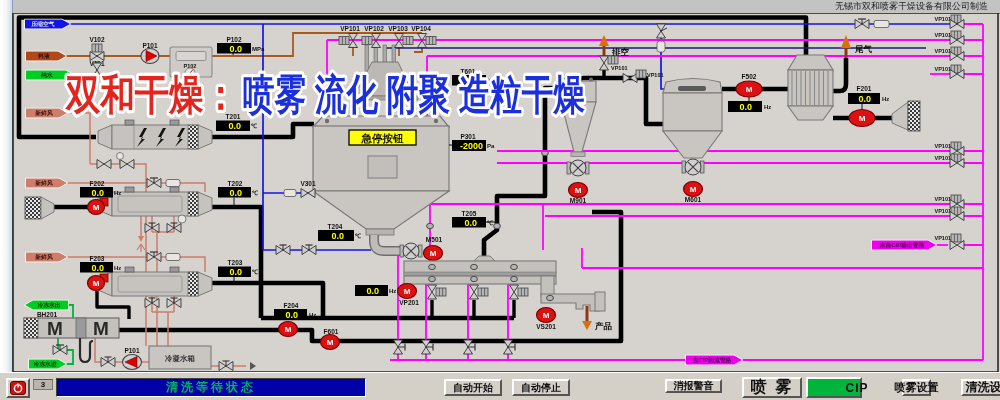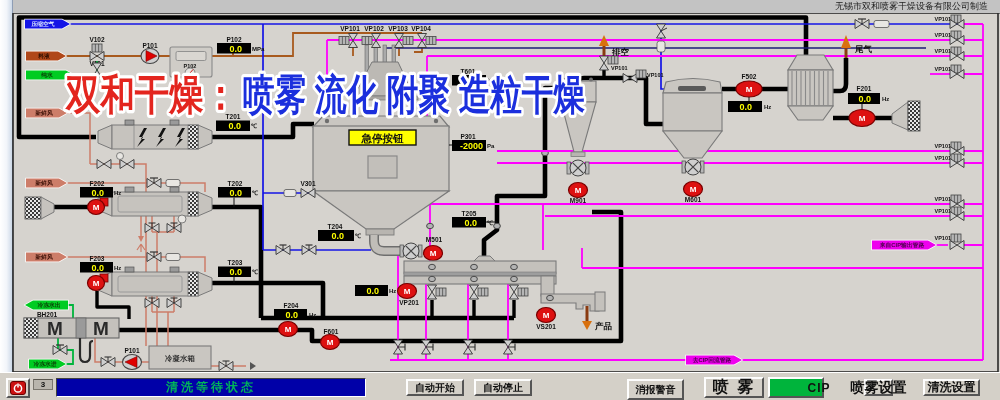--- a/index.html
+++ b/index.html
@@ -13,21 +13,21 @@
   .titlebar .main-title{position:absolute;left:330px;top:0px;width:270px;text-align:center;
     font-size:11px;font-weight:bold;color:#111;white-space:nowrap;line-height:13px;letter-spacing:0px;}
   .titlebar .maker{position:absolute;right:12px;top:0px;font-size:9px;font-weight:normal;color:#222;
     white-space:nowrap;line-height:13px;}
   svg.diagram{position:absolute;left:0;top:13px;}
   .toolbar{position:absolute;left:0;top:372px;width:1000px;height:28px;background:#d4d0c8;
     border-top:1px solid #ffffff;box-sizing:border-box;}
   .tb-btn{position:absolute;background:#d4d0c8;border-top:2px solid #fdfdfd;border-left:2px solid #fdfdfd;
     border-right:2px solid #555;border-bottom:2px solid #555;color:#111;font-weight:bold;
     font-size:10px;text-align:center;box-sizing:border-box;cursor:default;white-space:nowrap;
-    display:flex;align-items:center;justify-content:center;}
+    display:flex;align-items:center;justify-content:center;margin-left:38px;}
   .power-btn{position:absolute;left:6px;top:5px;width:24px;height:20px;background:#d4d0c8;
     border-top:2px solid #fdfdfd;border-left:2px solid #fdfdfd;border-right:2px solid #555;
     border-bottom:2px solid #555;box-sizing:border-box;display:flex;align-items:center;justify-content:center;}
   .counter{position:absolute;left:33px;top:6px;width:20px;height:11px;background:#b9b5ad;
     border:1px solid #7a766e;border-top-color:#5a564e;color:#111;font-size:8px;font-weight:bold;
     text-align:center;line-height:10px;box-sizing:border-box;}
   .statusbar{position:absolute;left:56px;top:5px;width:310px;height:19px;background:#0000a8;
     border-top:1px solid #404040;border-left:1px solid #404040;border-bottom:1px solid #fff;
     border-right:1px solid #fff;box-sizing:border-box;display:flex;align-items:center;justify-content:center;}
   .statusbar span{color:#00b45a;font-size:12px;font-weight:bold;letter-spacing:3px;}
@@ -782,20 +782,20 @@
         <line x1="8" y1="1.8" x2="8" y2="6.4" stroke="#cc1111" stroke-width="2.4"></line>
         <line x1="8" y1="2.4" x2="8" y2="6.6" stroke="#fff" stroke-width="1.5"></line>
       </svg>
     </div>
     <div class="counter">3</div>
     <div class="statusbar">
       <span>清洗等待状态</span>
     </div>
     <div class="tb-btn" style="left:406px;top:6px;width:58px;height:17px;">自动开始</div>
     <div class="tb-btn" style="left:474px;top:6px;width:58px;height:17px;">自动停止</div>
-    <div class="tb-btn" style="left:627px;top:6px;width:57px;height:21px;">消报警音</div>
+    <div class="tb-btn" style="left:627px;top:6px;width:57px;height:14px;">消报警音</div>
     <div class="tb-btn" style="left:704px;top:4px;width:60px;height:21px;font-size:16px;letter-spacing:2px;">喷 雾</div>
     <div class="tb-btn" style="left:768px;top:4px;width:56px;height:21px;background:#00b43c;font-size:12px;letter-spacing:1px;padding-left:46px;">CIP</div>
-    <div class="tb-btn" style="left:864px;top:6px;width:29px;height:17px;font-size:14px;">喷雾设置</div>
+    <div class="tb-btn" style="left:864px;top:6px;width:29px;height:17px;font-size:11px;">喷雾设置</div>
     <div class="tb-btn" style="left:923px;top:6px;width:57px;height:17px;font-size:12px;">清洗设置</div>
   </div>
 
 </div>
 
 </body></html>

